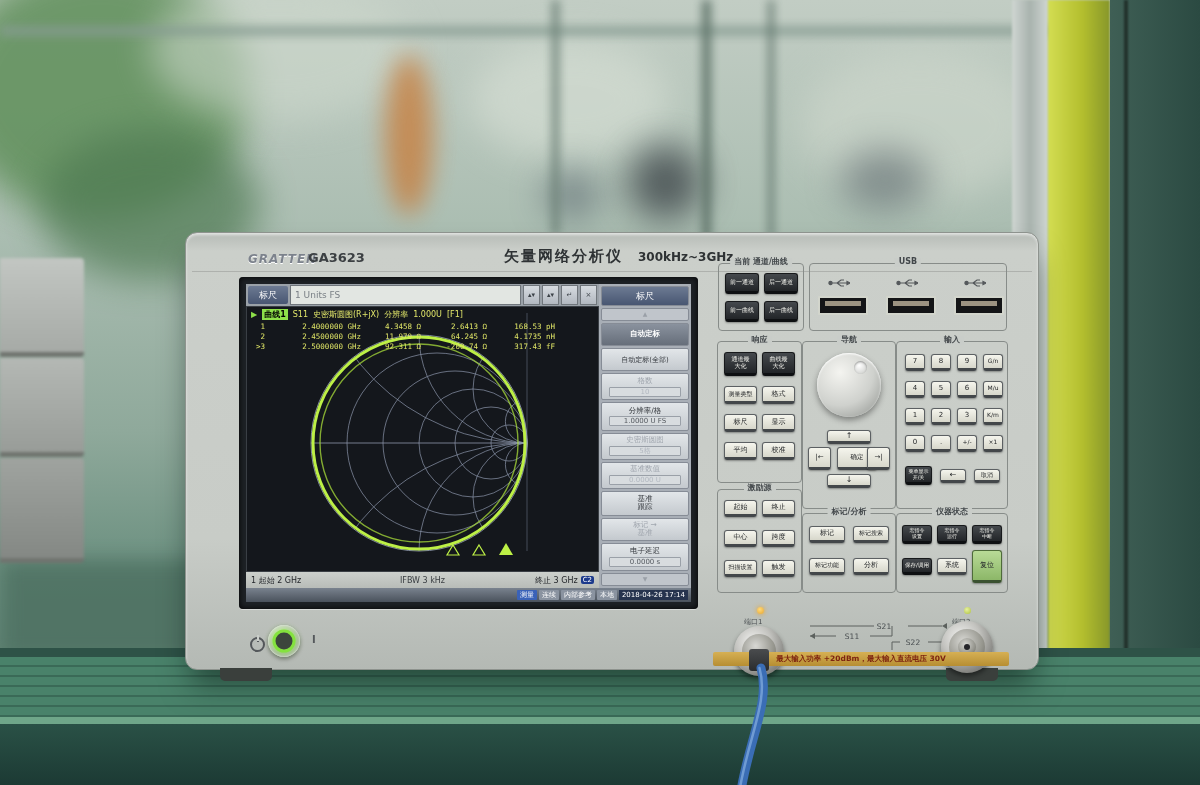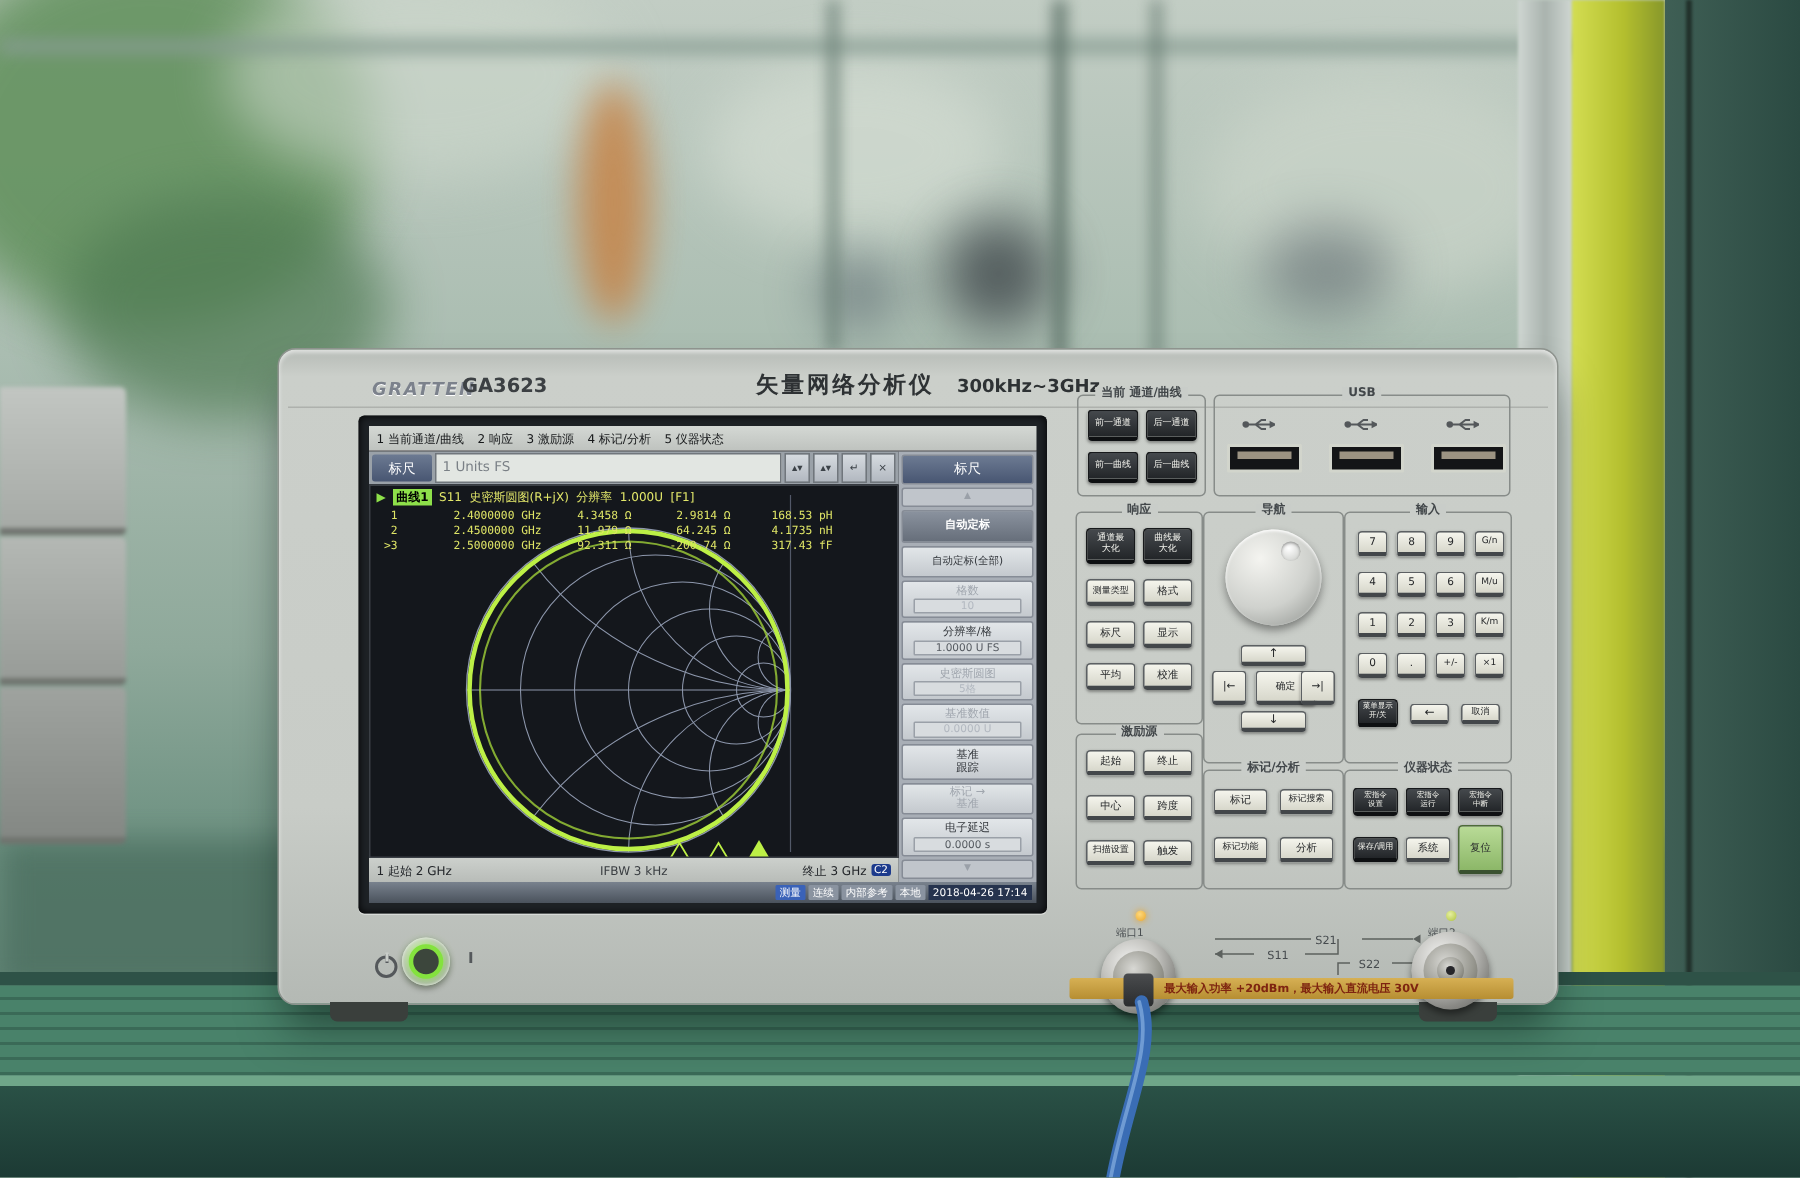--- a/index.html
+++ b/index.html
@@ -158,27 +158,20 @@
   <div class="foot" style="left:34px"></div>
   <div class="foot" style="right:40px"></div>
 
   <div class="brand-logo" style="left:62px;top:19px">GRATTEN</div>
   <div class="model" style="left:122px;top:17px">GA3623</div>
   <div class="inst-title" style="left:318px;top:14px">矢量网络分析仪</div>
   <div class="inst-freq" style="left:452px;top:17px">300kHz~3GHz</div>
 
   <div id="bezel">
     <div id="screen">
-      <div id="menu-bar">
-        <span>1 当前通道/曲线</span>
-        <span>2 响应</span>
-        <span>3 激励源</span>
-        <span>4 标记/分析</span>
-        <span>5 仪器状态</span>
-      </div>
       <div id="screen-body">
         <div id="left-col">
           <div id="ruler-bar">
             <div class="rlabel">标尺</div>
             <div class="rinput">1 Units FS</div>
             <div class="rbtn">▴▾</div>
             <div class="rbtn">▴▾</div>
             <div class="rbtn">↵</div>
             <div class="rbtn">×</div>
           </div>
@@ -220,21 +213,21 @@
               <span>史密斯圆图(R+jX)</span>
               <span>分辨率</span>
               <span>1.000U</span>
               <span>[F1]</span>
             </div>
             <div id="mk-rows">
               <div class="mk-row">
                 <span class="c0">1</span>
                 <span class="c1">2.4000000 GHz</span>
                 <span class="c2">4.3458 Ω</span>
-                <span class="c3">2.9814 Ω</span>
+                <span class="c3">2.6413 Ω</span>
                 <span class="c4">168.53 pH</span>
               </div>
               <div class="mk-row">
                 <span class="c0">2</span>
                 <span class="c1">2.4500000 GHz</span>
                 <span class="c2">11.979 Ω</span>
                 <span class="c3">64.245 Ω</span>
                 <span class="c4">4.1735 nH</span>
               </div>
               <div class="mk-row">

